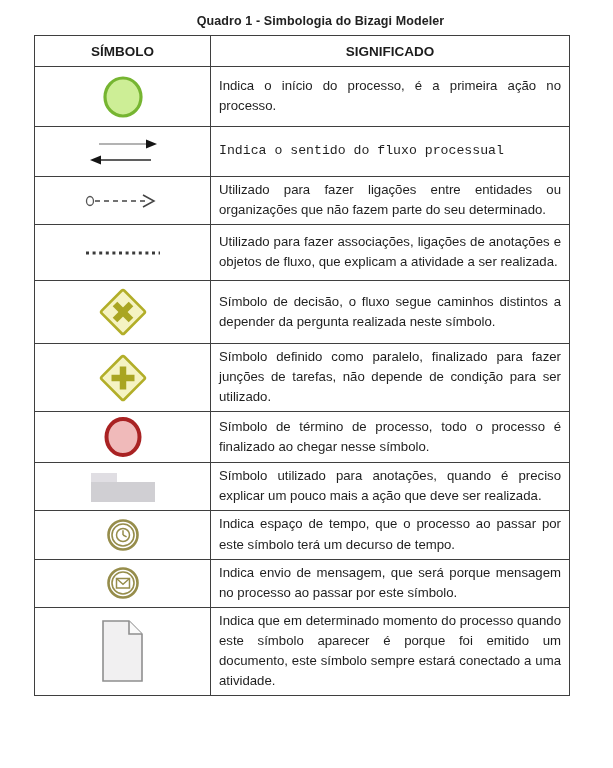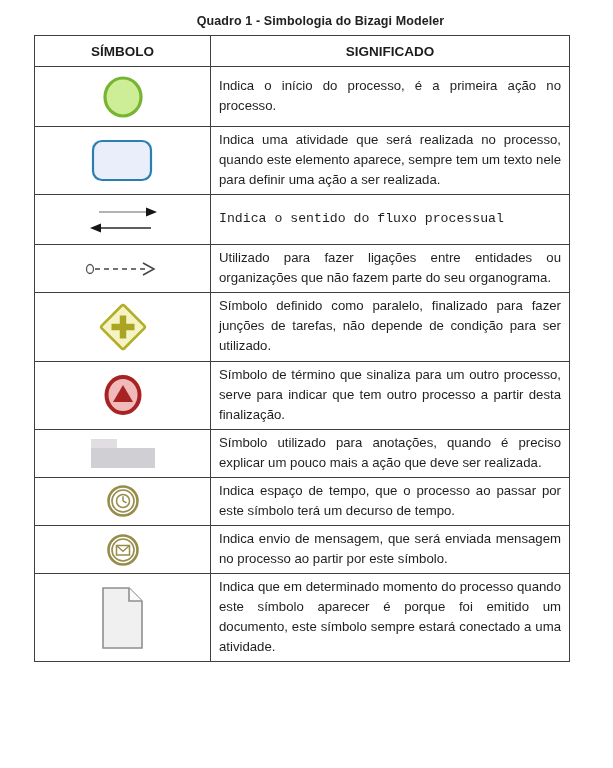--- a/index.html
+++ b/index.html
@@ -80,30 +80,20 @@
     <td class="sym">
       <svg width="46" height="46">
         <ellipse cx="23" cy="23" rx="18" ry="19" fill="#cdee96" stroke="#76b531" stroke-width="3.2"></ellipse>
       </svg>
     </td>
     <td class="meaning">
       <div>Indica o início do processo, é a primeira ação no processo.</div>
     </td>
   </tr>
 
-  <tr class="h54">
-    <td class="sym">
-      <svg width="64" height="44">
-        <rect x="2" y="2" width="58" height="39" rx="9" fill="#eaeefb" stroke="#2a7fad" stroke-width="2.2"></rect>
-      </svg>
-    </td>
-    <td class="meaning">
-      <div>Indica uma atividade que será realizada no processo, quando este elemento aparece, sempre tem um texto nele para definir uma ação a ser realizada.</div>
-    </td>
-  </tr>
 
   <tr class="h50">
     <td class="sym">
       <svg width="76" height="32">
         <line x1="14" y1="8" x2="62" y2="8" stroke="#9a9a9a" stroke-width="1.6"></line>
         <polygon points="61,3.5 72,8 61,12.5" fill="#151515"></polygon>
         <line x1="15" y1="24" x2="66" y2="24" stroke="#2a2a2a" stroke-width="1.6"></line>
         <polygon points="16,19.5 5,24 16,28.5" fill="#151515"></polygon>
       </svg>
     </td>
@@ -114,53 +104,76 @@
 
   <tr class="h40">
     <td class="sym">
       <svg width="80" height="18">
         <ellipse cx="7" cy="9" rx="3.5" ry="4.5" fill="none" stroke="#555" stroke-width="1.3"></ellipse>
         <line x1="12" y1="9" x2="62" y2="9" stroke="#444" stroke-width="1.6" stroke-dasharray="5,4"></line>
         <polyline points="60,3 71,9 60,15" fill="none" stroke="#444" stroke-width="1.5"></polyline>
       </svg>
     </td>
     <td class="meaning">
-      <div>Utilizado para fazer ligações entre entidades ou organizações que não fazem parte do seu organograma.</div>
-    </td>
-  </tr>
-
-
+      <div>Utilizado para fazer ligações entre entidades ou organizações que não fazem parte do seu determinado.</div>
+    </td>
+  </tr>
+
+  <tr class="h56">
+    <td class="sym">
+      <svg width="80" height="10">
+        <line x1="3" y1="5" x2="77" y2="5" stroke="#3a3a3a" stroke-width="3.2" stroke-dasharray="3,3.6"></line>
+      </svg>
+    </td>
+    <td class="meaning">
+      <div>Utilizado para fazer associações, ligações de anotações e objetos de fluxo, que explicam a atividade a ser realizada.</div>
+    </td>
+  </tr>
+
+  <tr class="h61">
+    <td class="sym">
+      <svg width="54" height="54">
+        <g transform="rotate(45 27 27)">
+          <rect x="11" y="11" width="32" height="32" rx="2" fill="#f5f3c3" stroke="#b2ae28" stroke-width="2.6"></rect>
+        </g>
+        <line x1="19" y1="19" x2="35" y2="35" stroke="#a9a522" stroke-width="6.5"></line>
+        <line x1="35" y1="19" x2="19" y2="35" stroke="#a9a522" stroke-width="6.5"></line>
+      </svg>
+    </td>
+    <td class="meaning">
+      <div>Símbolo de decisão, o fluxo segue caminhos distintos a depender da pergunta realizada neste símbolo.</div>
+    </td>
+  </tr>
 
   <tr class="h58">
     <td class="sym">
       <svg width="54" height="54">
         <g transform="rotate(45 27 27)">
           <rect x="11" y="11" width="32" height="32" rx="2" fill="#f5f3c3" stroke="#b2ae28" stroke-width="2.6"></rect>
         </g>
         <line x1="27" y1="15.5" x2="27" y2="38.5" stroke="#a9a522" stroke-width="6.5"></line>
         <line x1="15.5" y1="27" x2="38.5" y2="27" stroke="#a9a522" stroke-width="6.5"></line>
       </svg>
     </td>
     <td class="meaning">
       <div>Símbolo definido como paralelo, finalizado para fazer junções de tarefas, não depende de condição para ser utilizado.</div>
     </td>
   </tr>
 
-
-  <tr class="h56">
+  <tr class="h44">
     <td class="sym">
       <svg width="42" height="42">
         <ellipse cx="21" cy="21" rx="16.5" ry="18" fill="#f0baba" stroke="#a92223" stroke-width="4"></ellipse>
-        <polygon points="21,11 31,28 11,28" fill="#a92223"></polygon>
-      </svg>
-    </td>
-    <td class="meaning">
-      <div>Símbolo de término que sinaliza para um outro processo, serve para indicar que tem outro processo a partir desta finalização.</div>
-    </td>
-  </tr>
+      </svg>
+    </td>
+    <td class="meaning">
+      <div>Símbolo de término de processo, todo o processo é finalizado ao chegar nesse símbolo.</div>
+    </td>
+  </tr>
+
 
   <tr class="h40">
     <td class="sym">
       <svg width="82" height="34">
         <rect x="9" y="3" width="26" height="10" fill="#e0dee3"></rect>
         <rect x="9" y="12" width="64" height="20" fill="#d0cfd3"></rect>
       </svg>
     </td>
     <td class="meaning">
       <div>Símbolo utilizado para anotações, quando é preciso explicar um pouco mais a ação que deve ser realizada.</div>
@@ -185,21 +198,21 @@
   <tr class="h38">
     <td class="sym">
       <svg width="34" height="34">
         <circle cx="17" cy="17" r="14.5" fill="#fff" stroke="#968d4b" stroke-width="2.6"></circle>
         <circle cx="17" cy="17" r="11" fill="none" stroke="#968d4b" stroke-width="1.6"></circle>
         <rect x="10.5" y="12.5" width="13" height="9.5" fill="none" stroke="#968d4b" stroke-width="1.5"></rect>
         <polyline points="10.5,12.5 17,18.2 23.5,12.5" fill="none" stroke="#968d4b" stroke-width="1.4"></polyline>
       </svg>
     </td>
     <td class="meaning">
-      <div>Indica envio de mensagem, que será enviada mensagem no processo ao partir por este símbolo.</div>
+      <div>Indica envio de mensagem, que será porque mensagem no processo ao passar por este símbolo.</div>
     </td>
   </tr>
 
   <tr class="h72">
     <td class="sym">
       <svg width="52" height="66">
         <path d="M 6 3 L 32 3 L 45 16 L 45 63 L 6 63 Z" fill="#f1f0f1" stroke="#8f8f8f" stroke-width="1.6"></path>
         <path d="M 32 3 L 32 16 L 45 16" fill="#fafafa" stroke="#8f8f8f" stroke-width="1.6"></path>
       </svg>
     </td>

